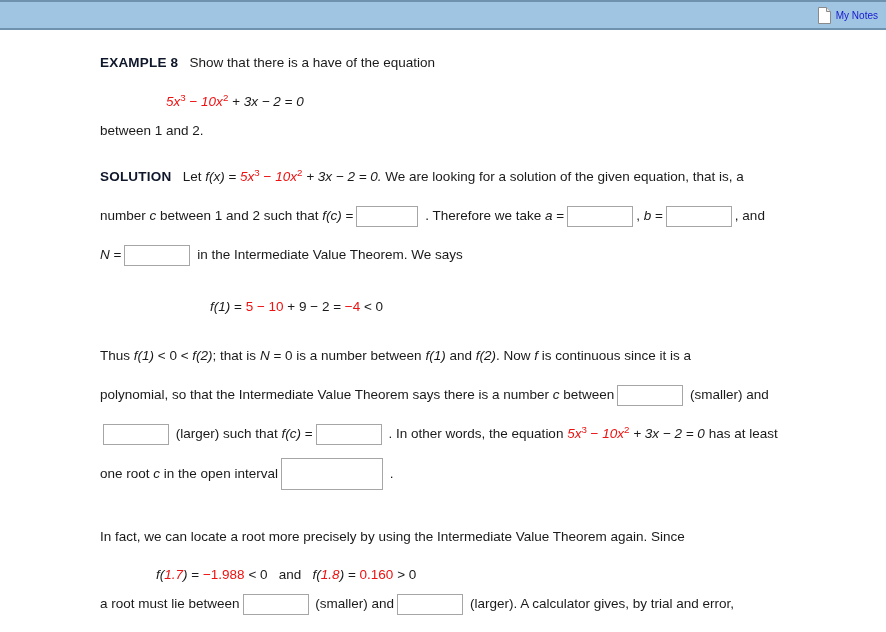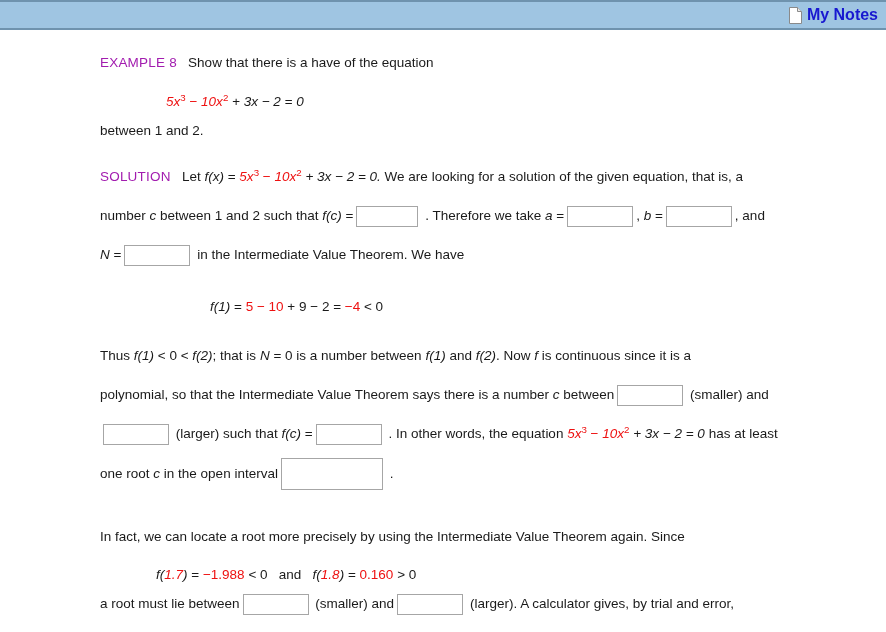--- a/index.html
+++ b/index.html
@@ -28,22 +28,22 @@
     align-items: center;
     justify-content: flex-end;
     padding-right: 8px;
     box-sizing: border-box;
   }
   .notes-link {
     display: flex;
     align-items: center;
     gap: 5px;
     color: #1818d0;
-    font-weight: bold;
-    font-size: 16px;
+    font-weight: normal;
+    font-size: 10px;
     cursor: pointer;
     text-decoration: none;
   }
   .note-icon {
     width: 13px;
     height: 17px;
     display: block;
   }
 
   
@@ -54,22 +54,22 @@
   .para {
     margin: 0 0 10px 0;
     line-height: 30px;
   }
   .para.tight { line-height: 29px; }
   .spacer-sm { height: 6px; }
   .spacer-md { height: 14px; }
   .spacer-lg { height: 22px; }
 
   .label-blue {
-    color: #a21caf;
-    font-weight: normal;
+    color: #0f172a;
+    font-weight: bold;
     letter-spacing: 0.2px;
   }
   .red { color: #ee1111; }
 
   
   .m { font-style: italic; }
   sup { font-size: 0.72em; vertical-align: super; line-height: 0; font-style: normal; }
   .eqline {
     margin: 0;
     line-height: 28px;
@@ -147,21 +147,21 @@
     <span>Therefore we take</span>
     <span class="m">a</span>
     <span>=</span><input class="blank w-md" type="text" value="" style=""><span>,</span>
     <span class="m">b</span>
     <span>=</span><input class="blank w-md" type="text" value="" style=""><span>, and</span>
   </p>
 
   <p class="para tight">
     <span class="m">N</span>
     <span>=</span><input class="blank w-md" type="text" value="" style="">
-    <span>in the Intermediate Value Theorem. We have</span>
+    <span>in the Intermediate Value Theorem. We says</span>
   </p>
 
   <div class="spacer-md"></div>
 
   <p class="eqline ind2">
     <span class="m">f(1)</span>
     <span>=</span>
     <span class="red">5 − 10</span>
     <span>+ 9 − 2 =</span>
     <span class="red">−4</span>

